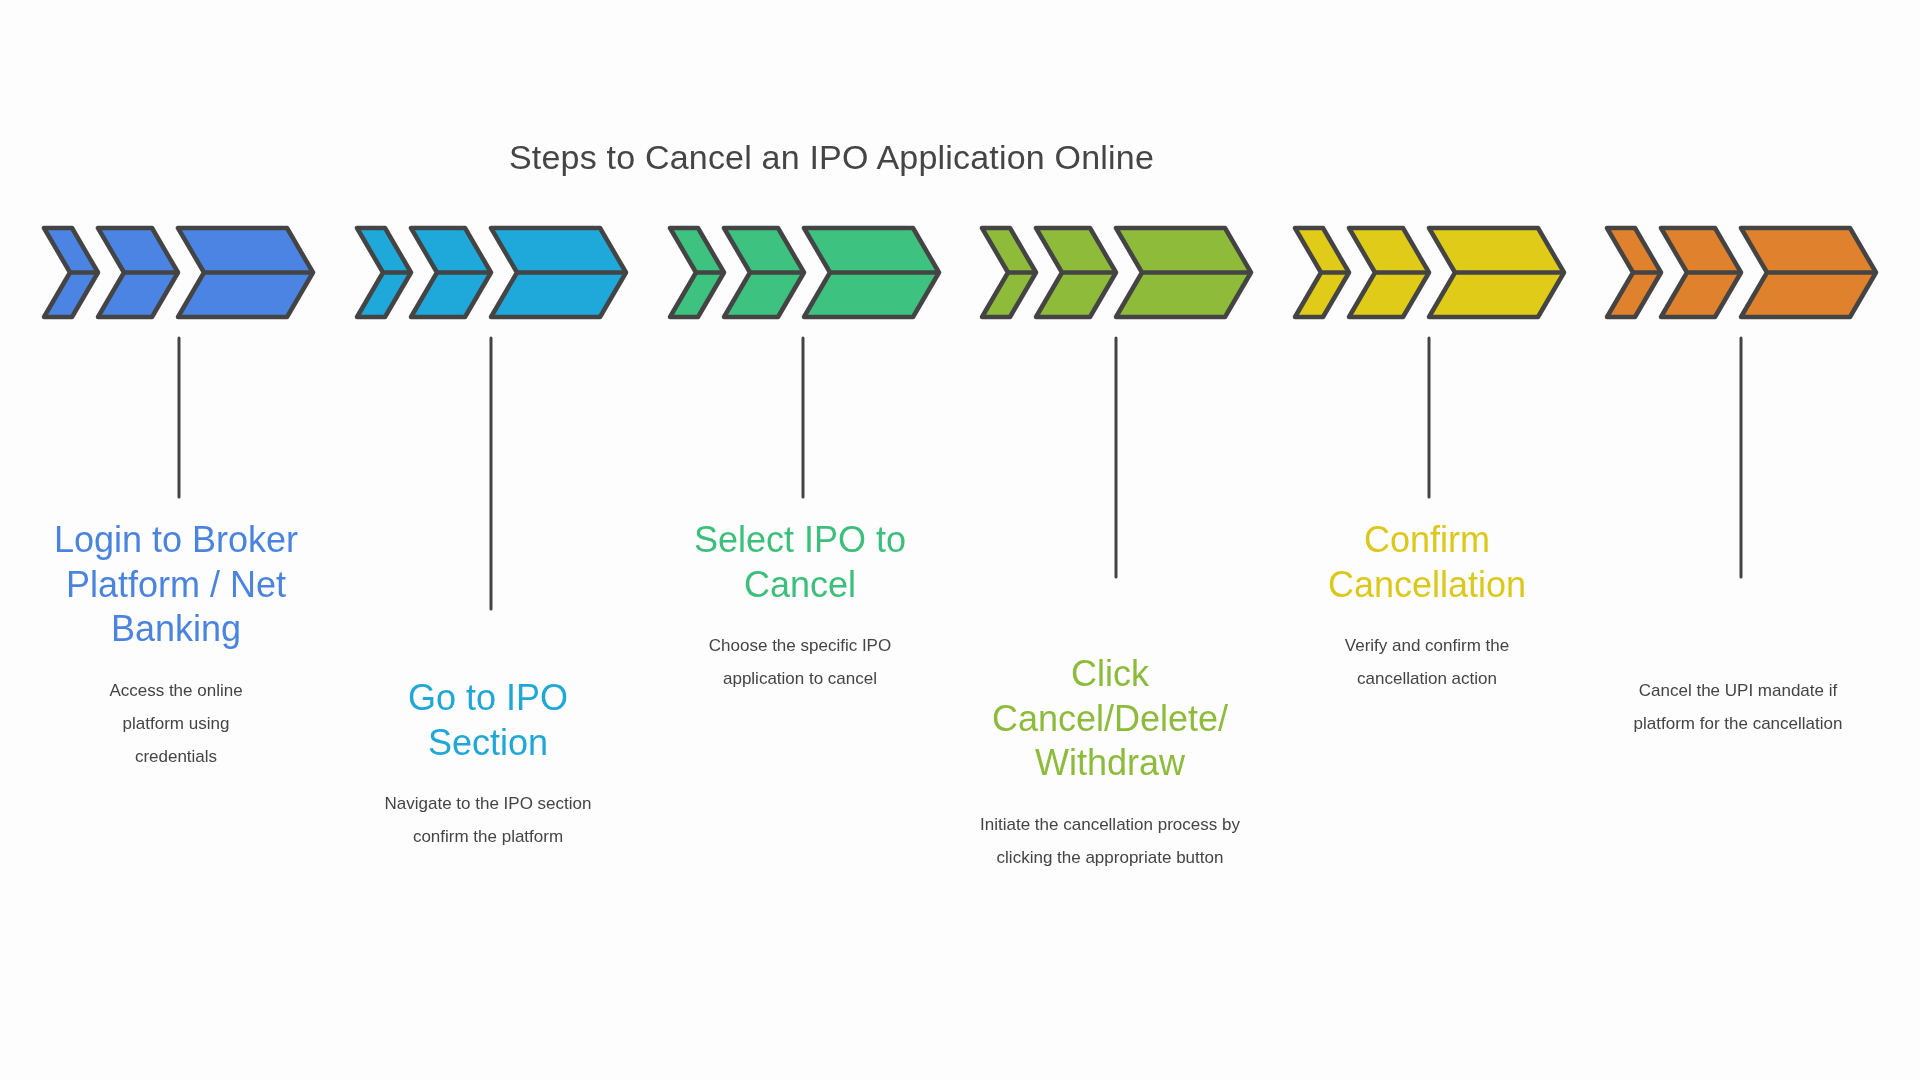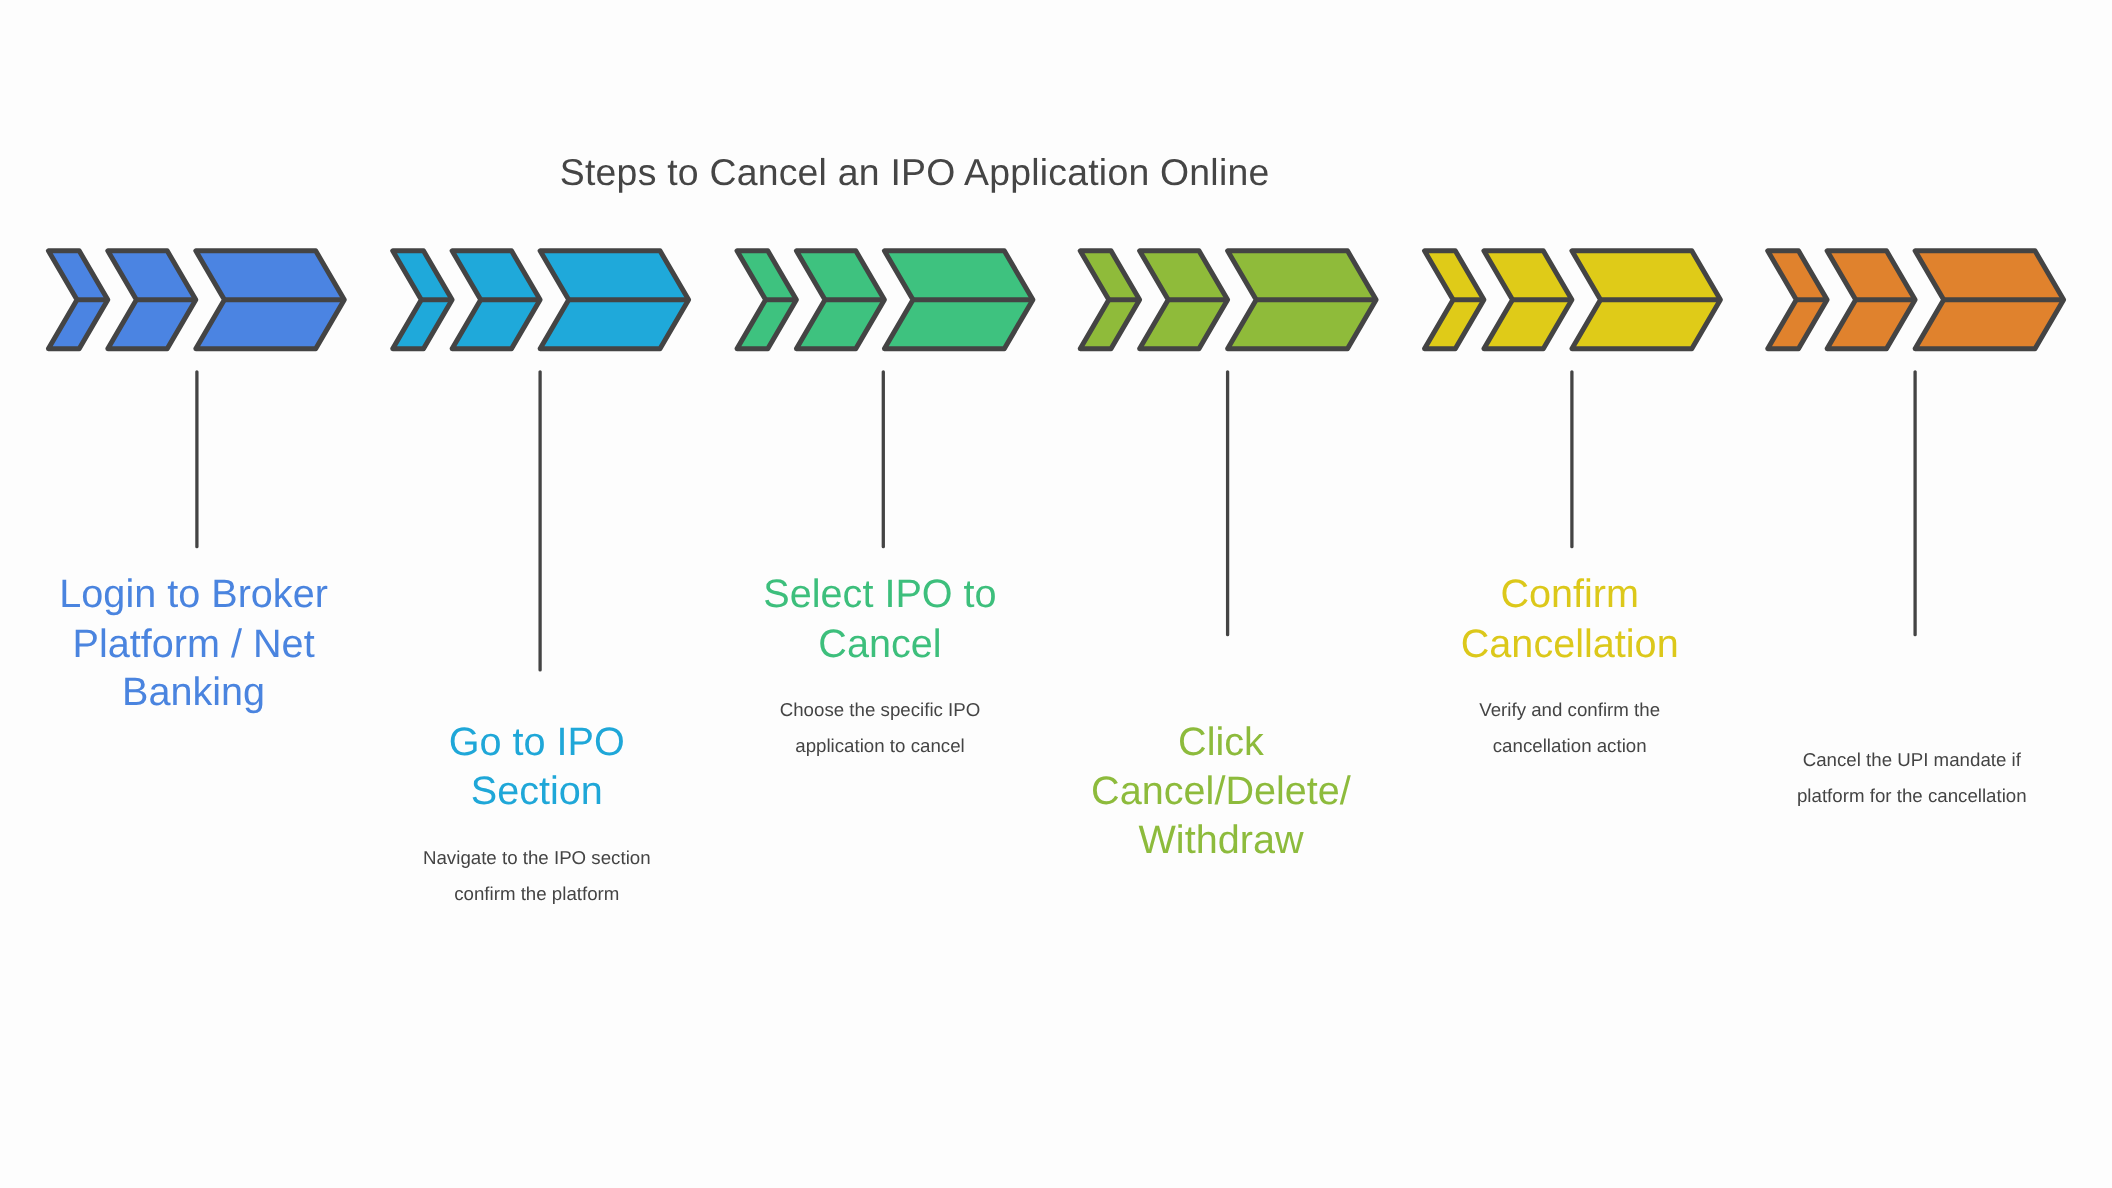--- a/index.html
+++ b/index.html
@@ -96,34 +96,36 @@
         <line x1="1687" y1="272.5" x2="1741" y2="272.5" stroke="#444444" stroke-width="4.5"></line>
         <polygon points="1741,228 1850,228 1876,272.5 1850,317 1741,317 1767,272.5" fill="#E0822D" stroke="#444444" stroke-width="4.5" stroke-linejoin="round"></polygon>
         <line x1="1767" y1="272.5" x2="1876" y2="272.5" stroke="#444444" stroke-width="4.5"></line>
       </g>
     <line class="connector" x1="1741" x2="1741" y1="338" y2="577" stroke="#444444" stroke-width="3" stroke-linecap="round"></line>
   </g>
 </svg>
 
 <div class="step-text" id="st0" style="left:26px; top:518px;">
   <div class="step-heading" style="padding: 0px 8px; color: rgb(74, 132, 223);">Login to Broker Platform / Net Banking</div>
+  <div class="step-desc" style="padding:0 54px;">Access the online platform using credentials</div>
 </div>
 
 <div class="step-text" id="st1" style="left:338px; top:652px;">
-  <div class="step-heading" style="padding: 0px 60px; color: rgb(31, 167, 216);">Go to IPO Section</div>
+  <div class="step-heading" style="padding: 0px 60px; color: rgb(31, 167, 216); margin-top: 24px;">Go to IPO Section</div>
   <div class="step-desc" style="padding:0 28px;">Navigate to the IPO section confirm the platform</div>
 </div>
 
 <div class="step-text" id="st2" style="left:650px; top:518px;">
   <div class="step-heading" style="padding: 0px 40px; color: rgb(61, 191, 124);">Select IPO to Cancel</div>
   <div class="step-desc" style="padding:0 30px;">Choose the specific IPO application to cancel</div>
 </div>
 
 <div class="step-text" id="st3" style="left:960px; top:652px;">
   <div class="step-heading" style="padding: 0px 10px; color: rgb(141, 187, 60);">Click Cancel/Delete/ Withdraw</div>
+  <div class="step-desc" style="padding:0 18px;">Initiate the cancellation process by clicking the appropriate button</div>
 </div>
 
 <div class="step-text" id="st4" style="left:1277px; top:518px;">
   <div class="step-heading" style="padding: 0px 40px; color: rgb(220, 200, 26);">Confirm Cancellation</div>
   <div class="step-desc" style="padding:0 36px;">Verify and confirm the cancellation action</div>
 </div>
 
 <div class="step-text" id="st5" style="left:1588px; top:652px;">
   <div class="step-desc" style="padding:0 36px;">Cancel the UPI mandate if platform for the cancellation</div>
 </div>

